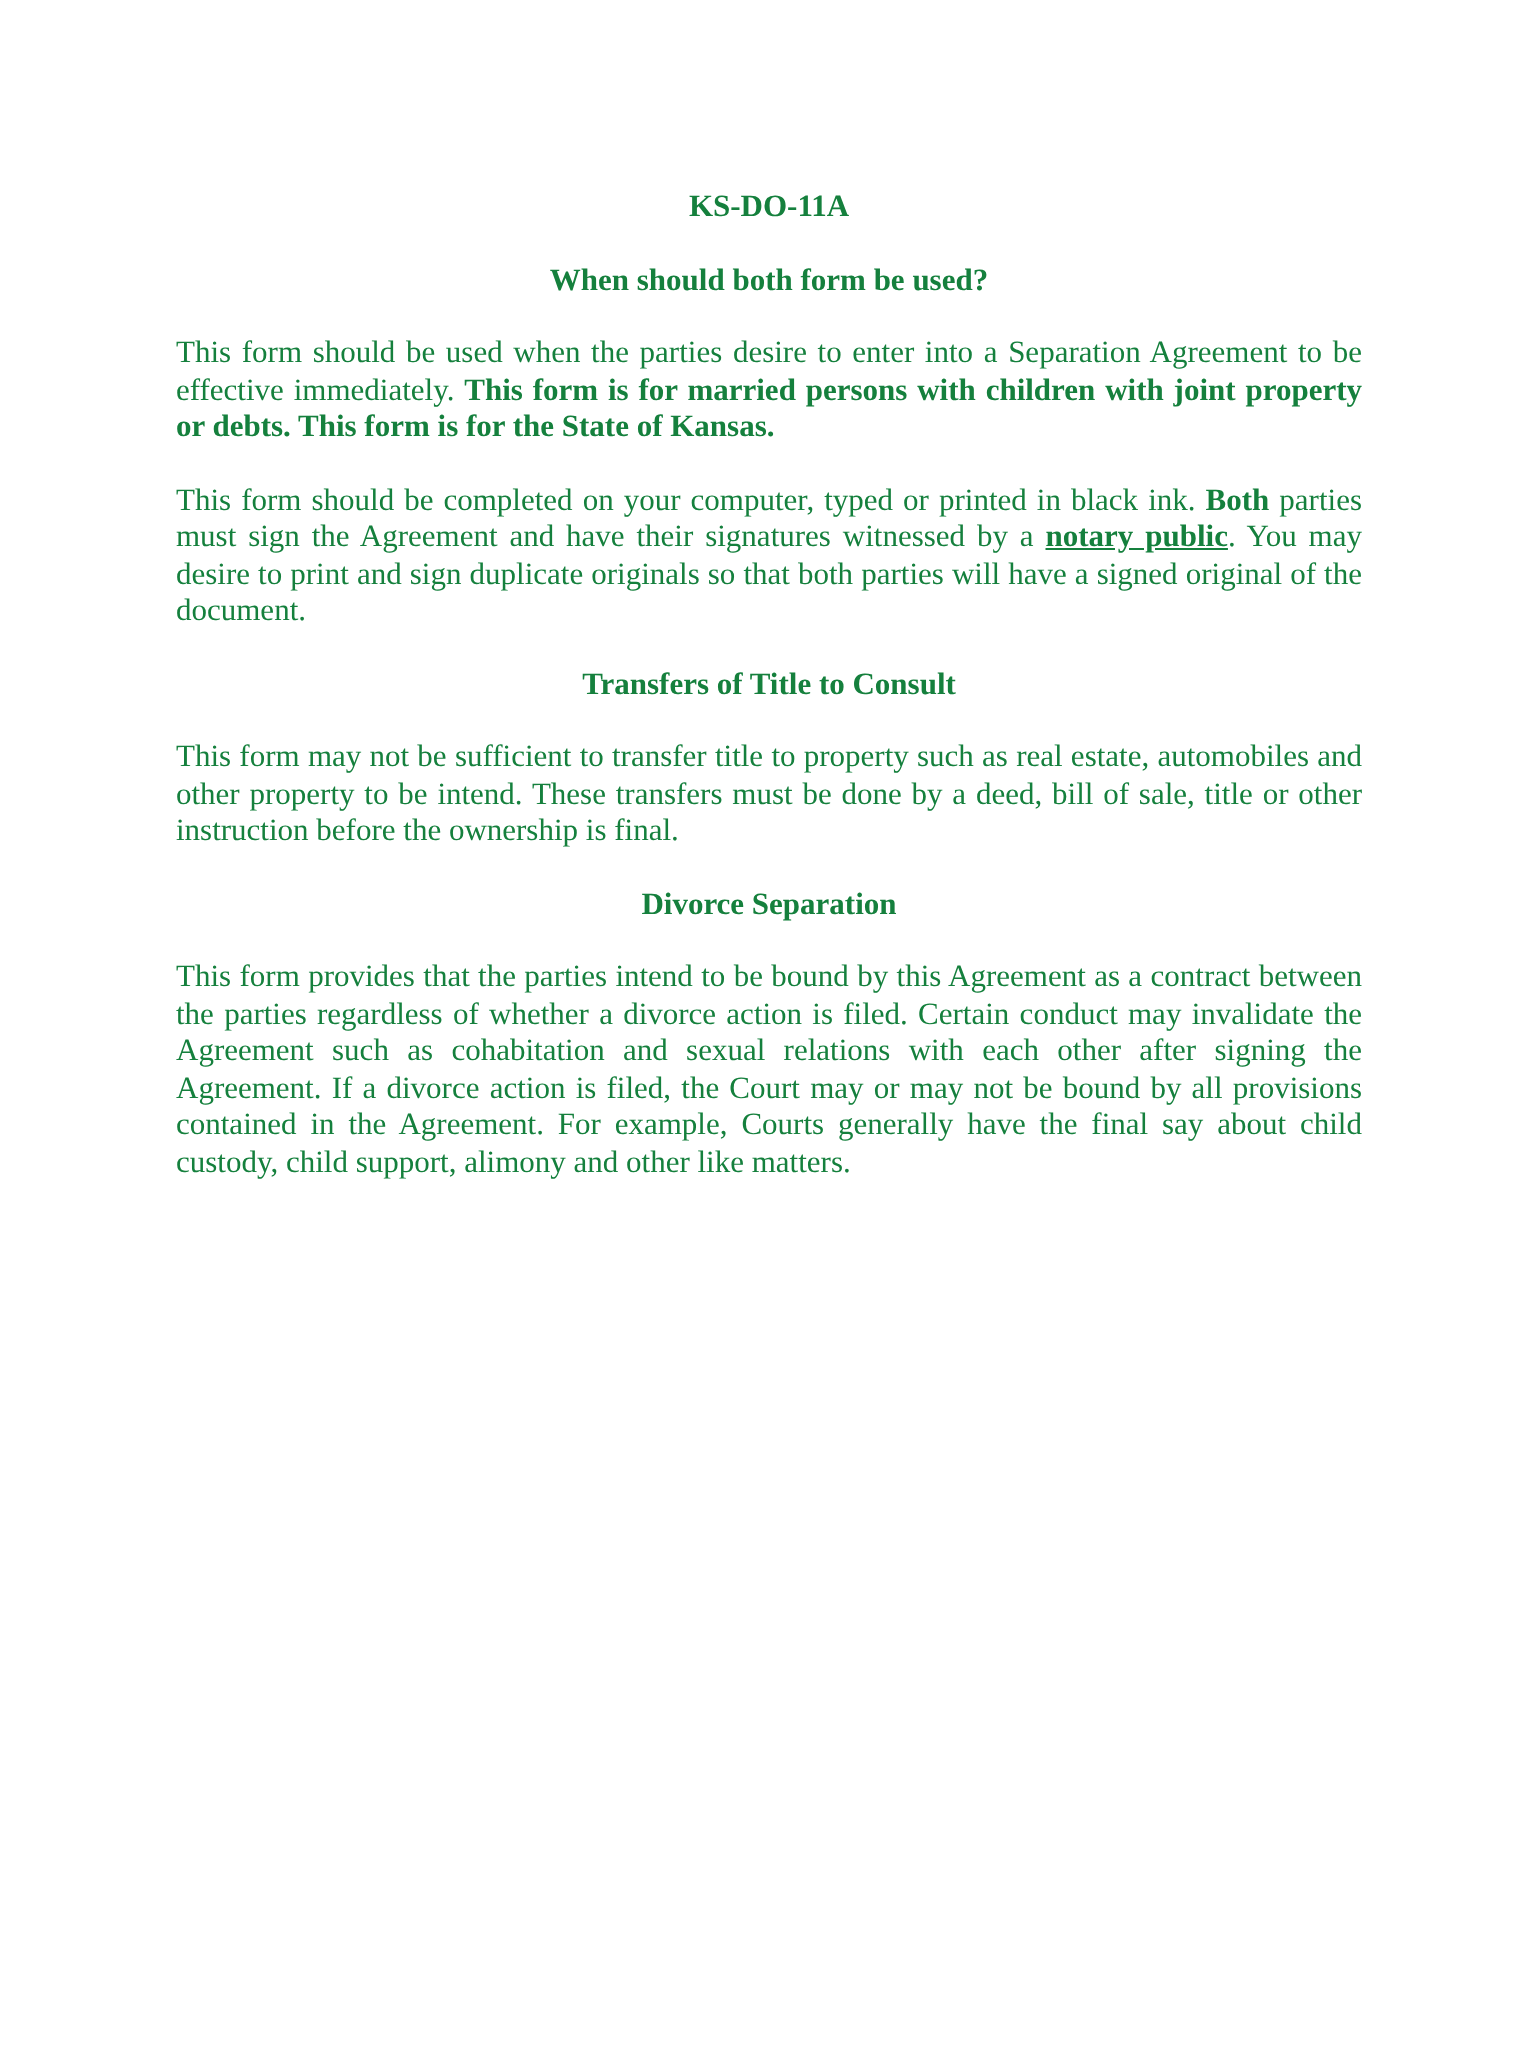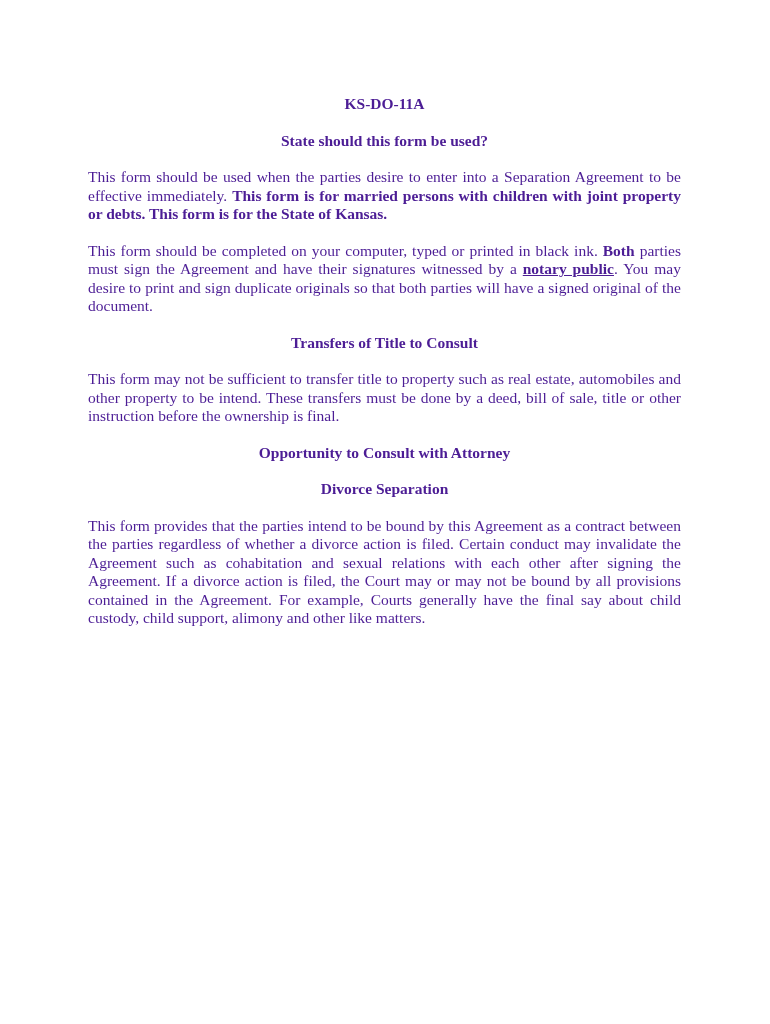--- a/index.html
+++ b/index.html
@@ -5,21 +5,21 @@
   html, body {
     margin: 0;
     padding: 0;
     background: #ffffff;
   }
   .page {
     position: relative;
     width: 770px;
     height: 1024px;
     background: #ffffff;
-    color: #4c1d95;
+    color: #15803d;
     font-family: "Liberation Serif", serif;
     font-size: 15.5px;
     line-height: 18.5px;
     overflow: hidden;
     box-sizing: border-box;
     padding: 95px 89px 0 88px;
   }
   .doc-heading {
     text-align: center;
     font-weight: bold;
@@ -31,22 +31,21 @@
   }
   .run-bold { font-weight: bold; }
   .run-underline { text-decoration: underline; }
 </style>
 </head>
 <body>
 
 <div class="page">
   <div class="doc-heading">KS-DO-11A</div>
   <div id="sections">
-      <div class="doc-heading">State should this form be used?</div>
+      <div class="doc-heading">When should both form be used?</div>
       <div class="doc-paragraph"><span class="">This form should be used when the parties desire to enter into a Separation Agreement to be effective immediately.  </span><span class="run-bold ">This form is for married persons with children with joint property or debts.  This form is for the State of Kansas.</span></div>
       <div class="doc-paragraph"><span class="">This form should be completed on your computer, typed or printed in black ink.  </span><span class="run-bold ">Both</span><span class=""> parties must sign the Agreement and have their signatures witnessed by a </span><span class="run-bold run-underline">notary public</span><span class="">.  You may desire to print and sign duplicate originals so that both parties will have a signed original of the document.</span></div>
       <div class="doc-heading">Transfers of Title to Consult</div>
       <div class="doc-paragraph"><span class="">This form may not be sufficient to transfer title to property such as real estate, automobiles and other property to be intend.  These transfers must be done by a deed, bill of sale, title or other instruction before the ownership is final.</span></div>
-      <div class="doc-heading">Opportunity to Consult with Attorney</div>
       <div class="doc-heading">Divorce Separation</div>
       <div class="doc-paragraph"><span class="">This form provides that the parties intend to be bound by this Agreement as a contract between the parties regardless of whether a divorce action is filed.  Certain conduct may invalidate the Agreement such as cohabitation and sexual relations with each other after signing the Agreement. If a divorce action is filed, the Court may or may not be bound by all provisions contained in the Agreement.  For example, Courts generally have the final say about child custody, child support, alimony and other like matters.</span></div>
     </div>
 </div>
 
 </body></html>

